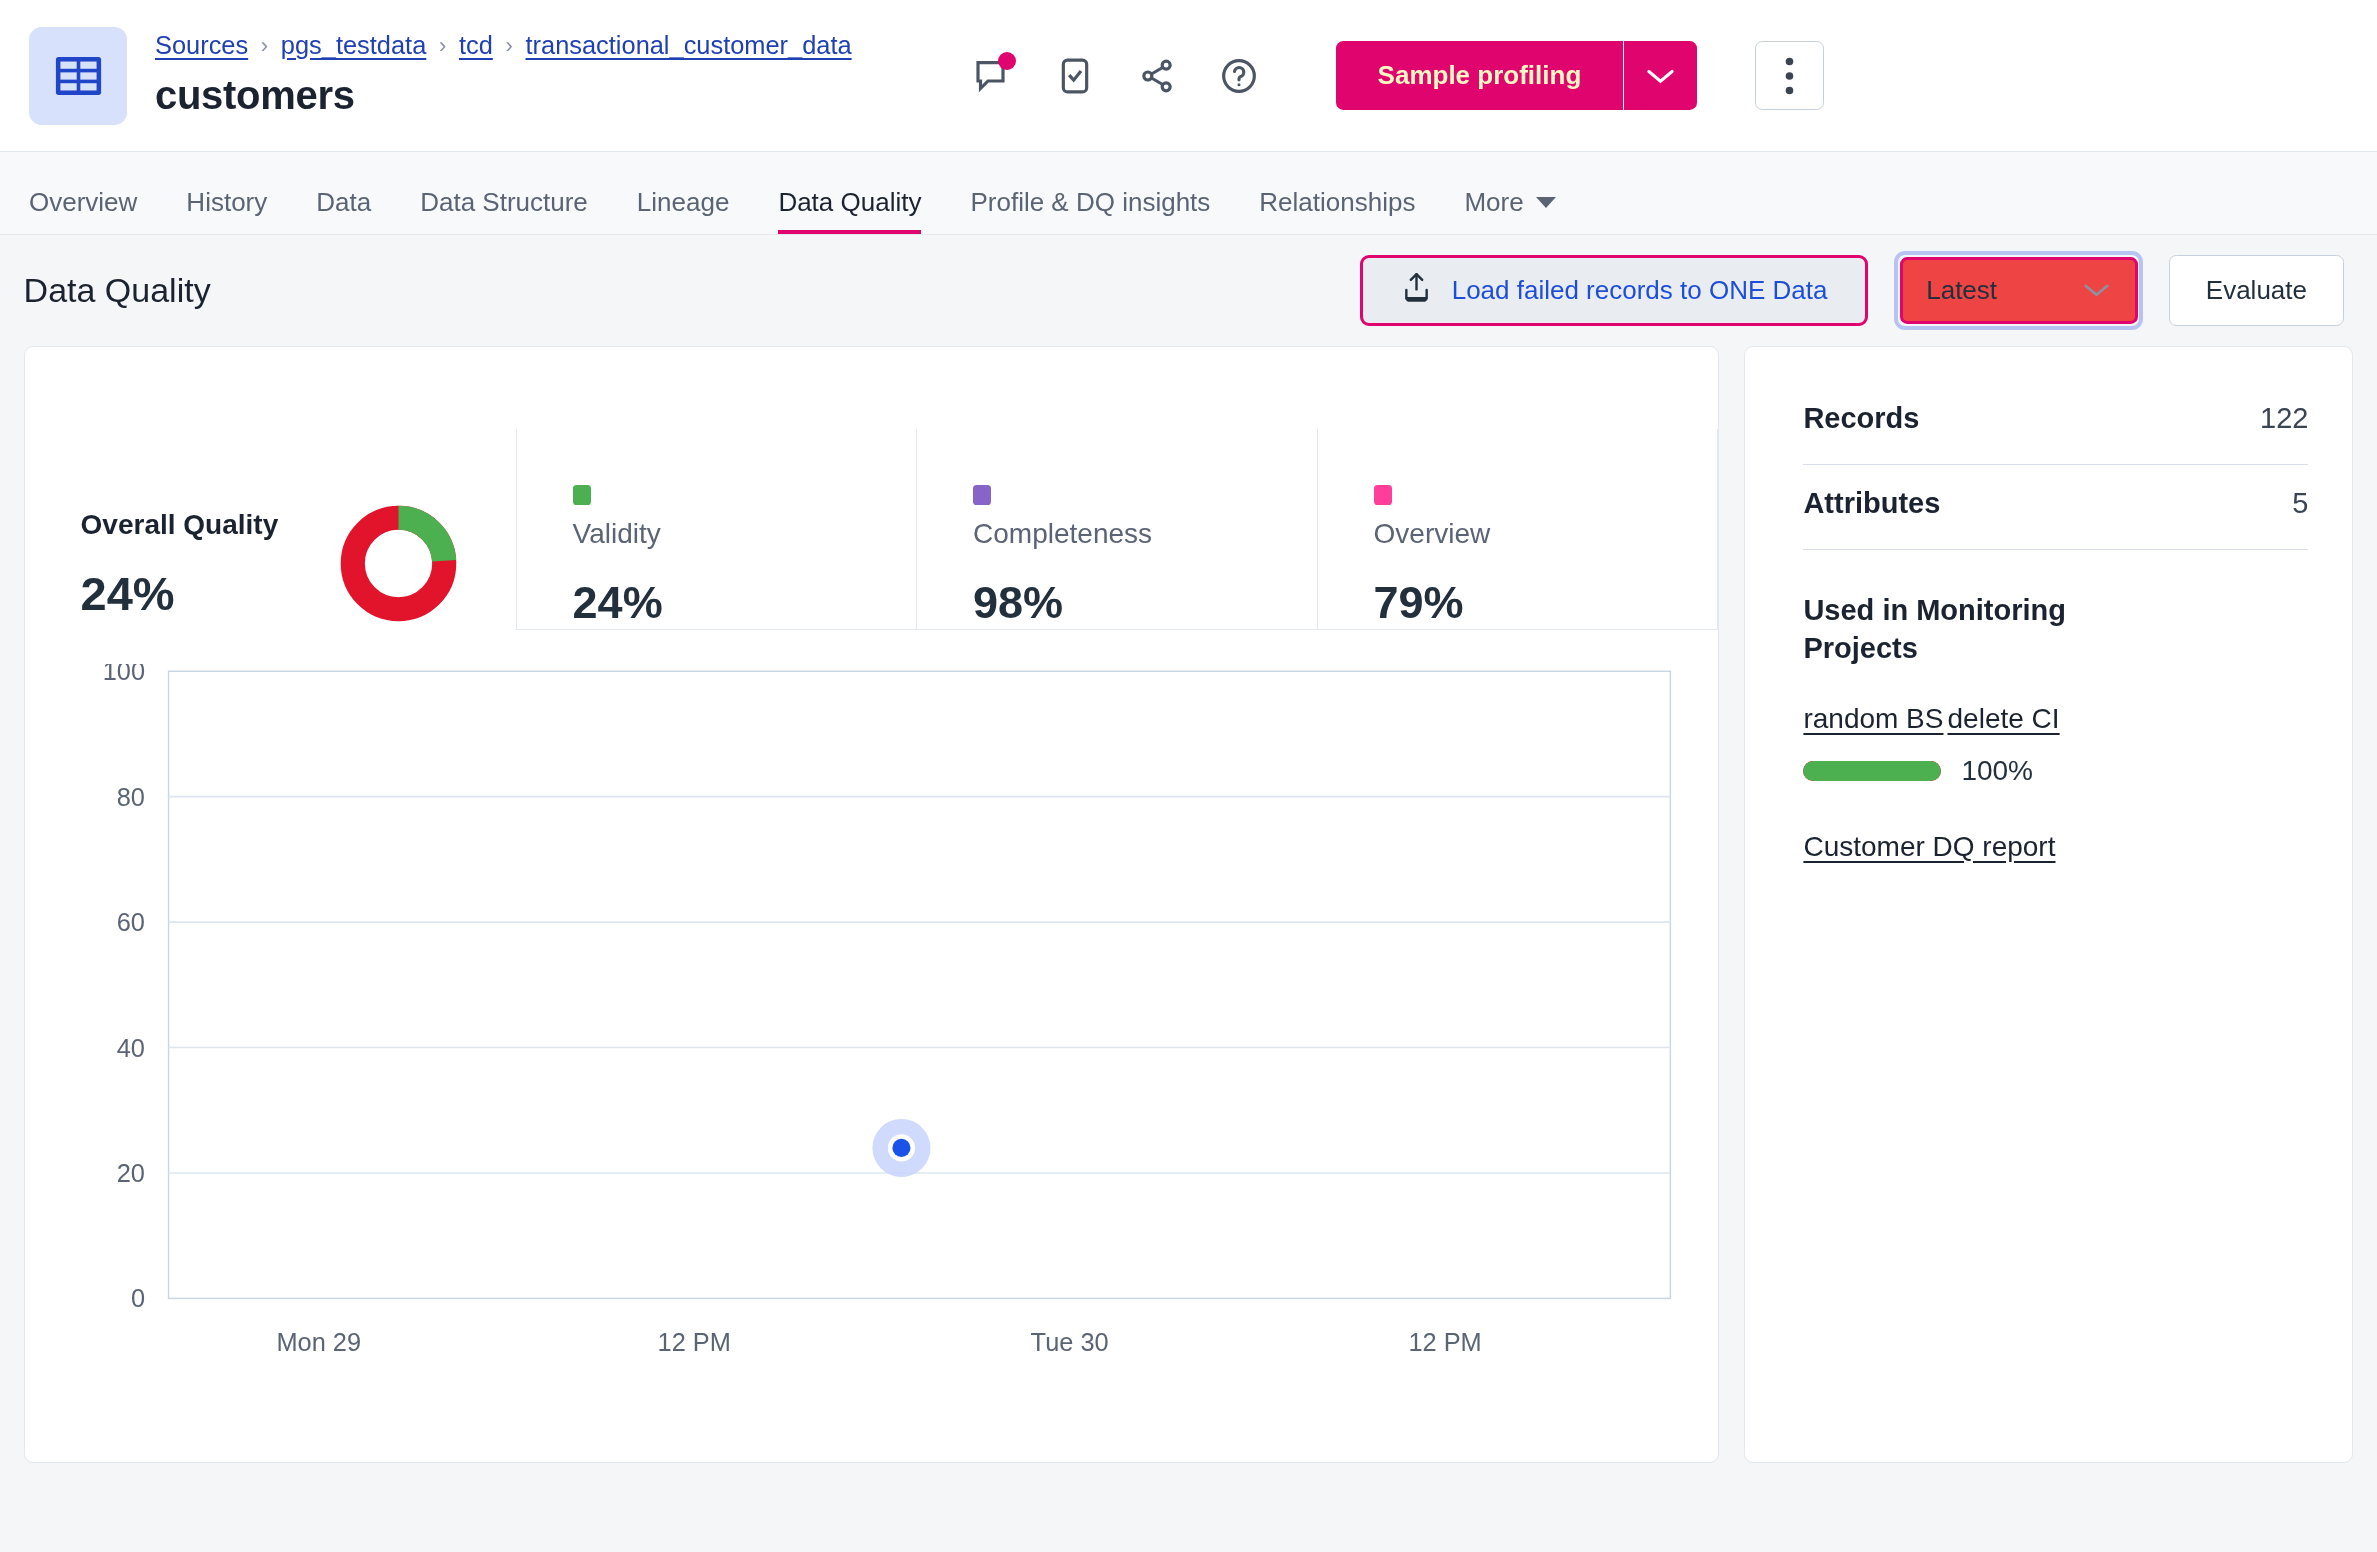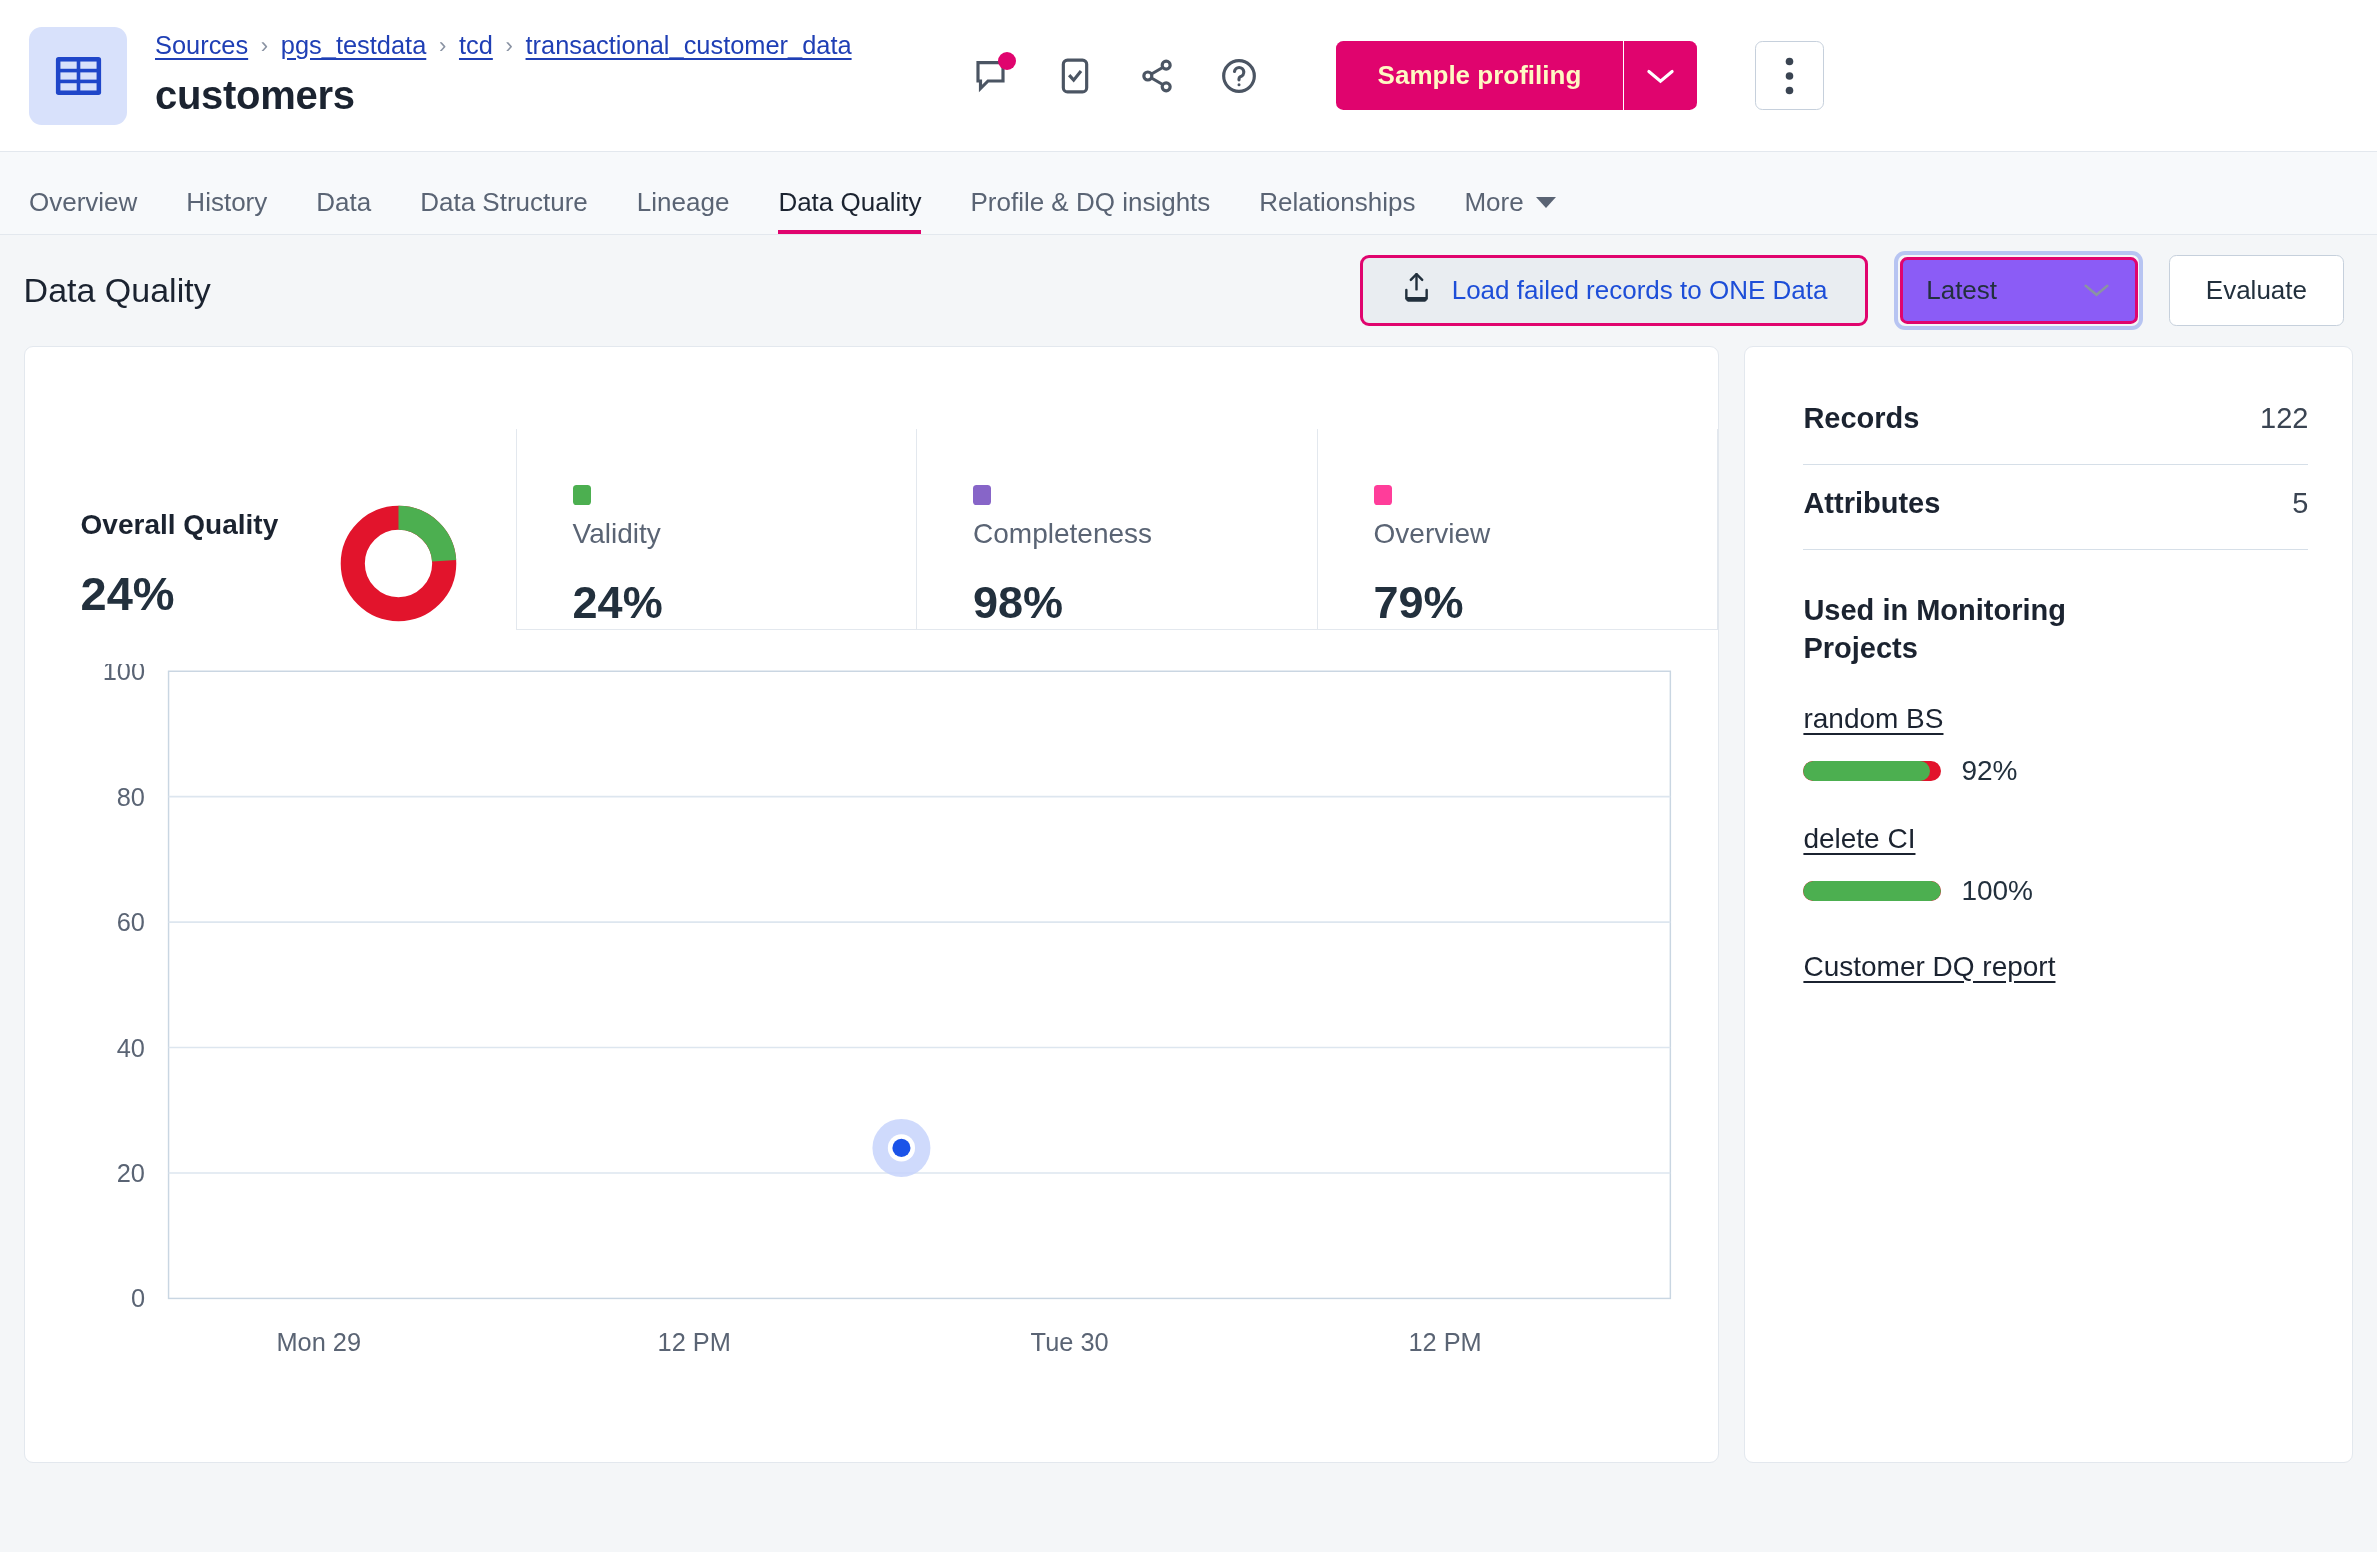--- a/index.html
+++ b/index.html
@@ -177,21 +177,21 @@
     white-space: nowrap;
   }
   .latest-wrap {
     border: 4.5px solid #b7c4f2;
     border-radius: 11px;
     padding: 1.8px;
   }
   .latest-btn {
     height: 67px;
     min-width: 238px;
-    background: #8b5cf6;
+    background: #ef4444;
     border: 3.6px solid #e0046e;
     border-radius: 7.3px;
     display: flex; align-items: center; justify-content: space-between;
     padding: 0 23.6px;
     font-size: 26px;
     color: #22303d;
     cursor: pointer;
     font-family: inherit;
   }
   .evaluate-btn {
@@ -563,26 +563,20 @@
 
 
     <div class="stat-row">
       <span class="stat-name">Attributes</span>
       <span class="stat-val">5</span>
     </div>
 
     <div class="panel-heading">Used in Monitoring Projects</div>
 
     <a class="project-link">random BS</a>
-    <div class="bar-row">
-      <div class="bar-track">
-        <div class="bar-fill" id="bar0" style="width: 92%;"></div>
-      </div>
-      <span class="bar-pct">92%</span>
-    </div>
 
     <a class="project-link">delete CI</a>
     <div class="bar-row">
       <div class="bar-track">
         <div class="bar-fill" id="bar1" style="width: 100%;"></div>
       </div>
       <span class="bar-pct">100%</span>
     </div>
 
     <a class="report-link">Customer DQ report</a>

